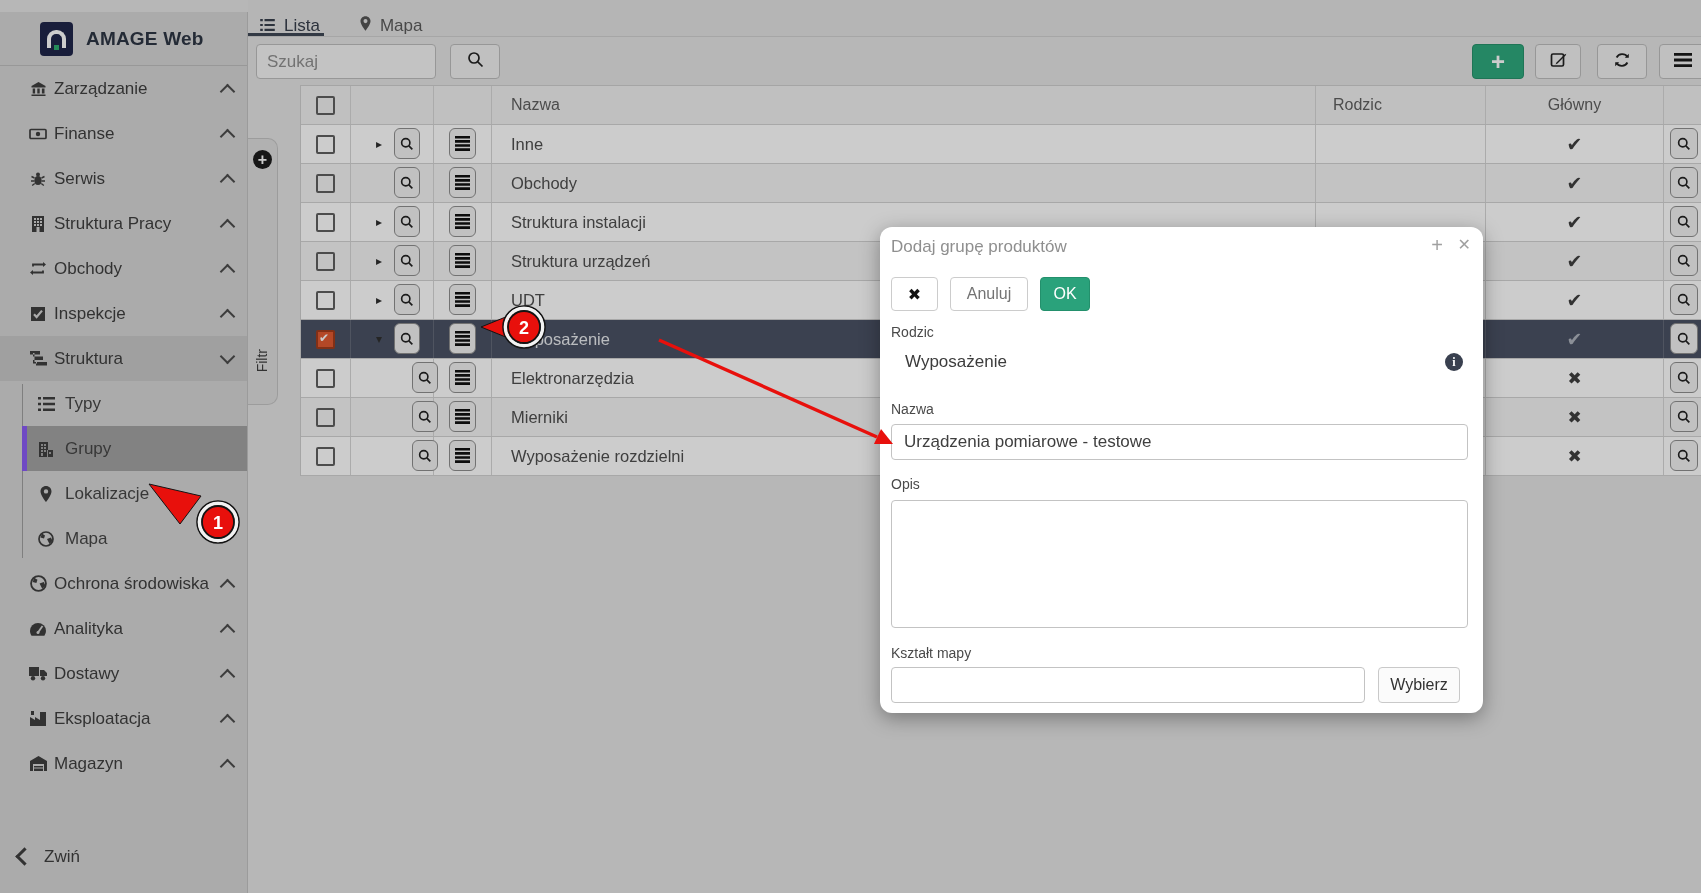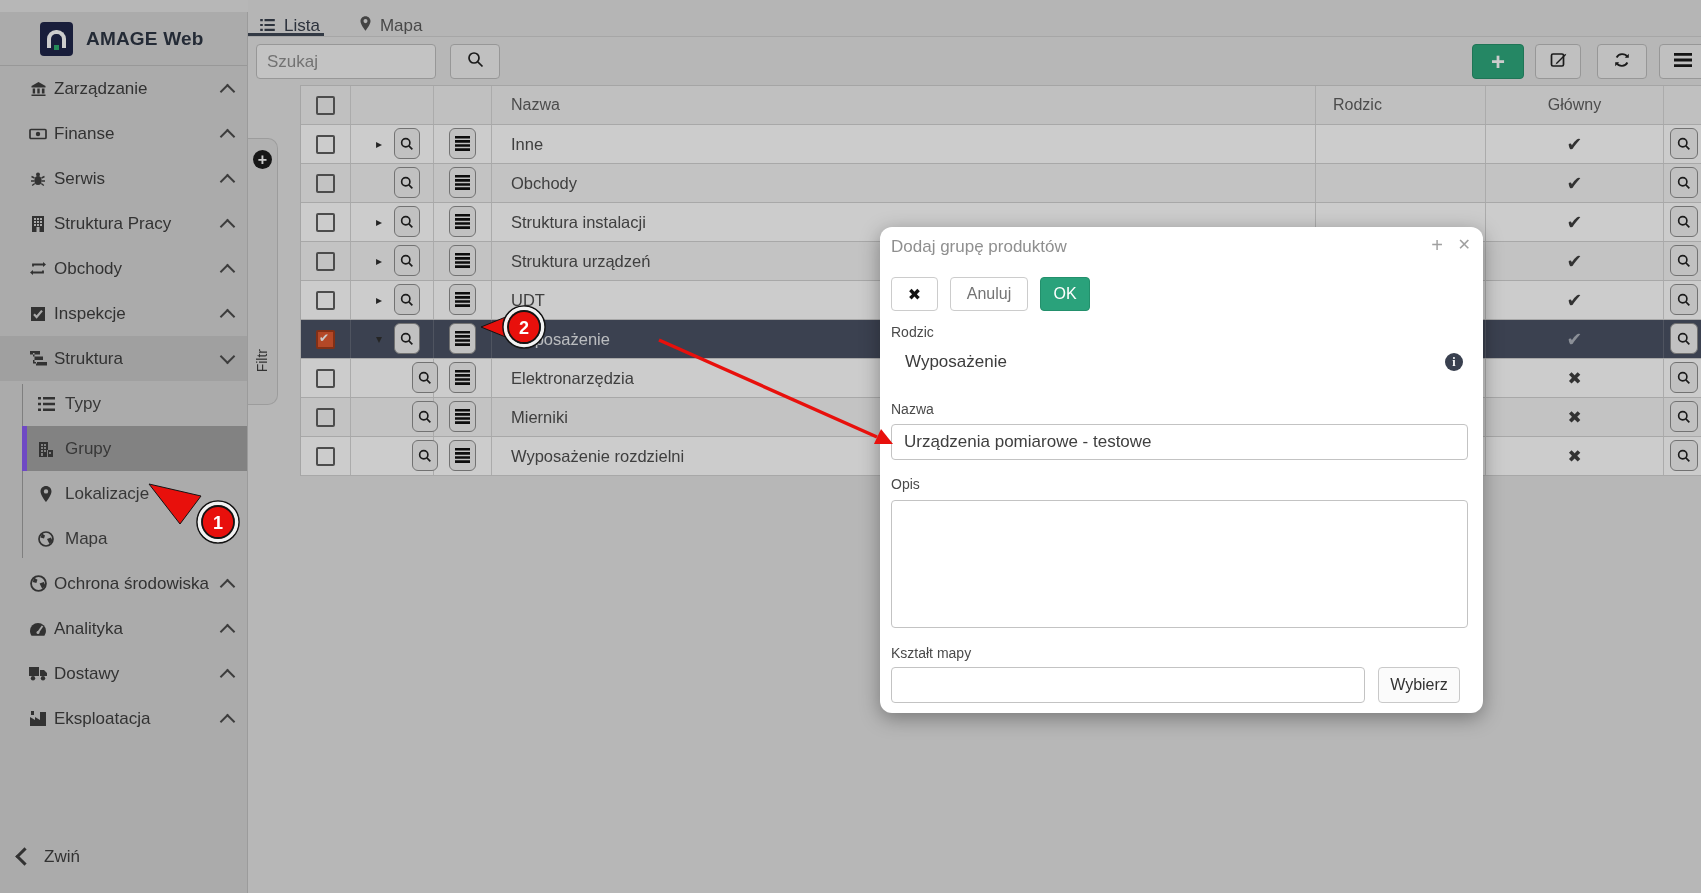--- a/index.html
+++ b/index.html
@@ -271,20 +271,30 @@
         <span class="nav-icon">
             <svg width="18" height="15" viewBox="0 0 18 15">
               <path class="ic" d="M1 15V6l5 3V6l5 3V1h6v14z"></path>
               <path class="ic" d="M2 0h3v4H2z"></path>
             </svg>
           </span>
         <span class="nav-label">Eksploatacja</span>
         <span class="chev"></span>
       </div>
 
+      <div class="nav-item">
+        <span class="nav-icon">
+            <svg width="17" height="15" viewBox="0 0 17 15">
+              <path class="ic" d="M0 15V5L8.5 0 17 5v10h-3V8H3v7z"></path>
+              <path class="ic" d="M4 10h9v1.5H4zm0 2.5h9V15H4z"></path>
+            </svg>
+          </span>
+        <span class="nav-label">Magazyn</span>
+        <span class="chev"></span>
+      </div>
 
     </nav>
 
     <div class="collapse-item">
       <span class="nav-icon">
           <span class="chev-left"></span>
         </span>
       <span class="nav-label">Zwiń</span>
     </div>
   </aside>

